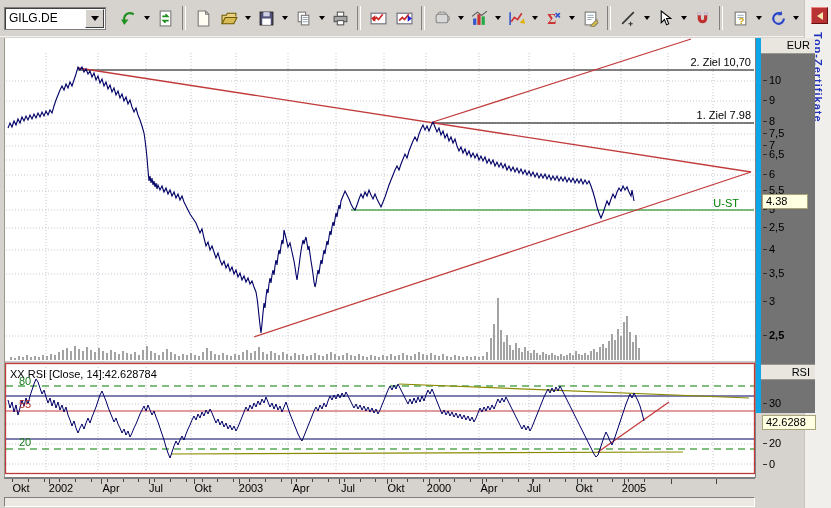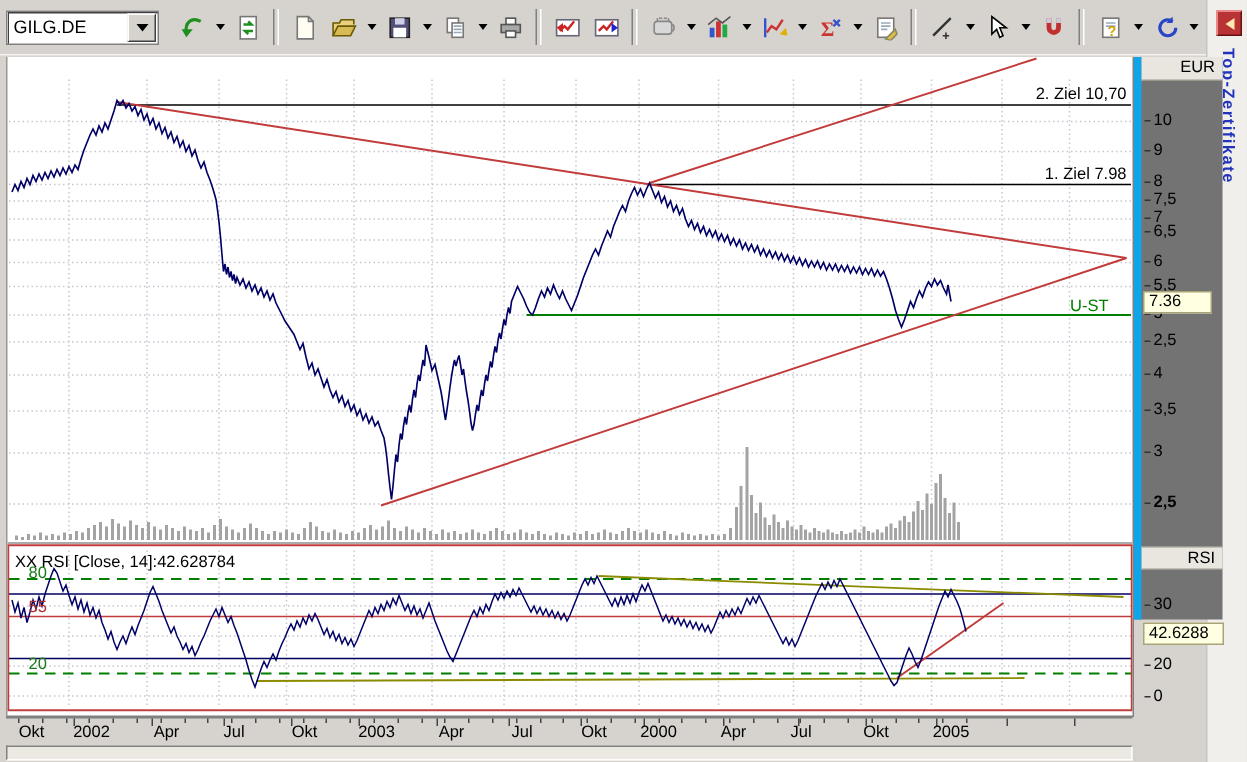--- a/index.html
+++ b/index.html
@@ -502,21 +502,21 @@
       <div class="axlabel" style="top: 229px;">3,5</div>
       <div class="axlabel" style="top: 257px;">3</div>
       <div class="axlabel" style="top: 291px; font-weight: bold;">2,5</div>
     </div>
   <div class="axis-header" style="top:326px;border-top:1px solid #9a978f;">RSI</div>
   <div id="rsi-axis-labels">
       <div class="axlabel" style="top: 359px;">30</div>
       <div class="axlabel" style="top: 399px;">20</div>
       <div class="axlabel" style="top: 420px;">0</div>
     </div>
-  <div class="valtag" style="top:156px;width:38px;">7.36</div>
+  <div class="valtag" style="top:156px;width:38px;">4.38</div>
   <div class="valtag" style="top:377px;width:46px;">42.6288</div>
 </div>
 
 <div id="xaxis">
     <div class="xtick" style="left: 8px; height: 3px;"></div>
     <div class="xtick" style="left: 23.8px; height: 3px;"></div>
     <div class="xtick" style="left: 39.6px; height: 3px;"></div>
     <div class="xtick" style="left: 55.4px; height: 3px;"></div>
     <div class="xtick" style="left: 71.2px; height: 3px;"></div>
     <div class="xtick" style="left: 87px; height: 3px;"></div>

